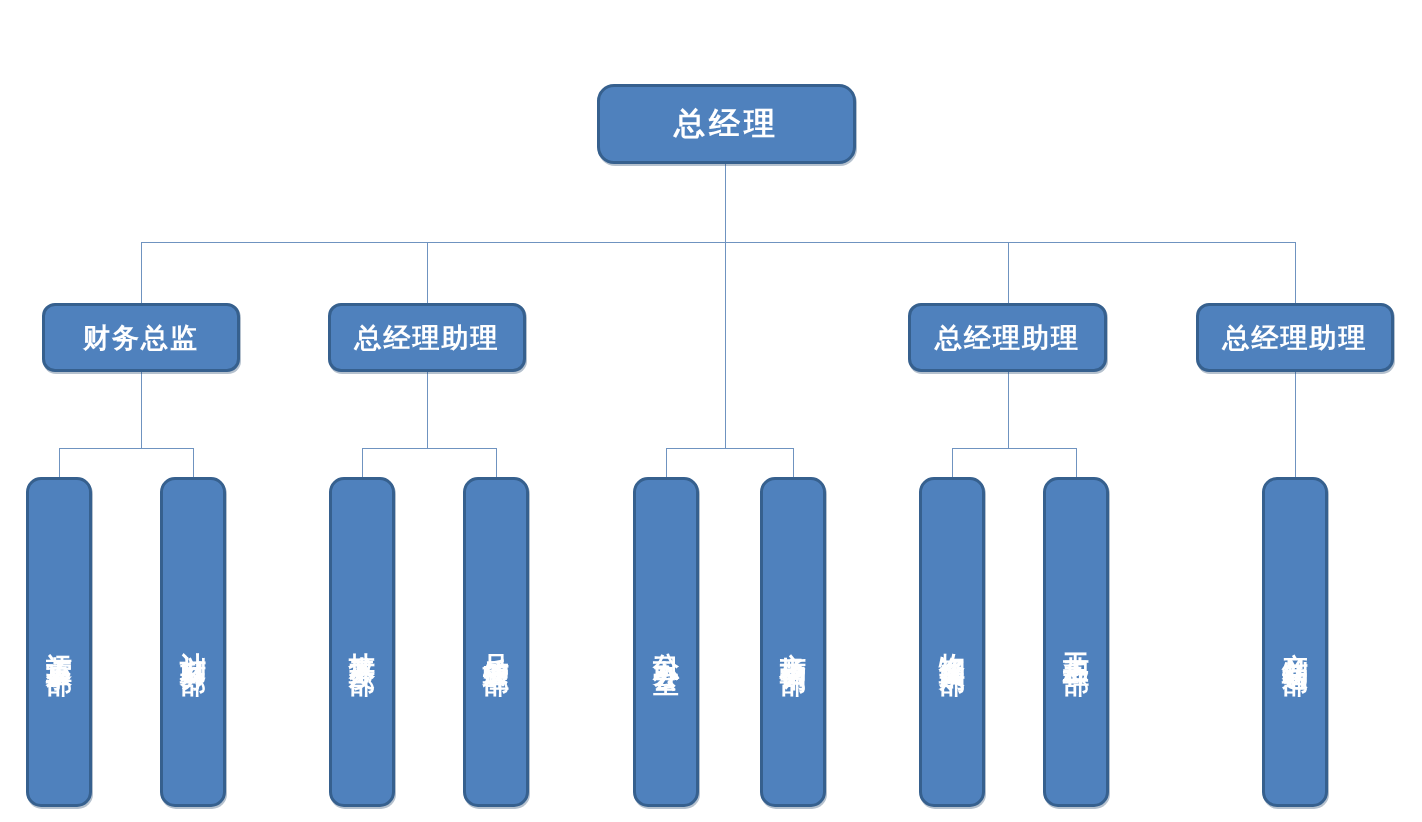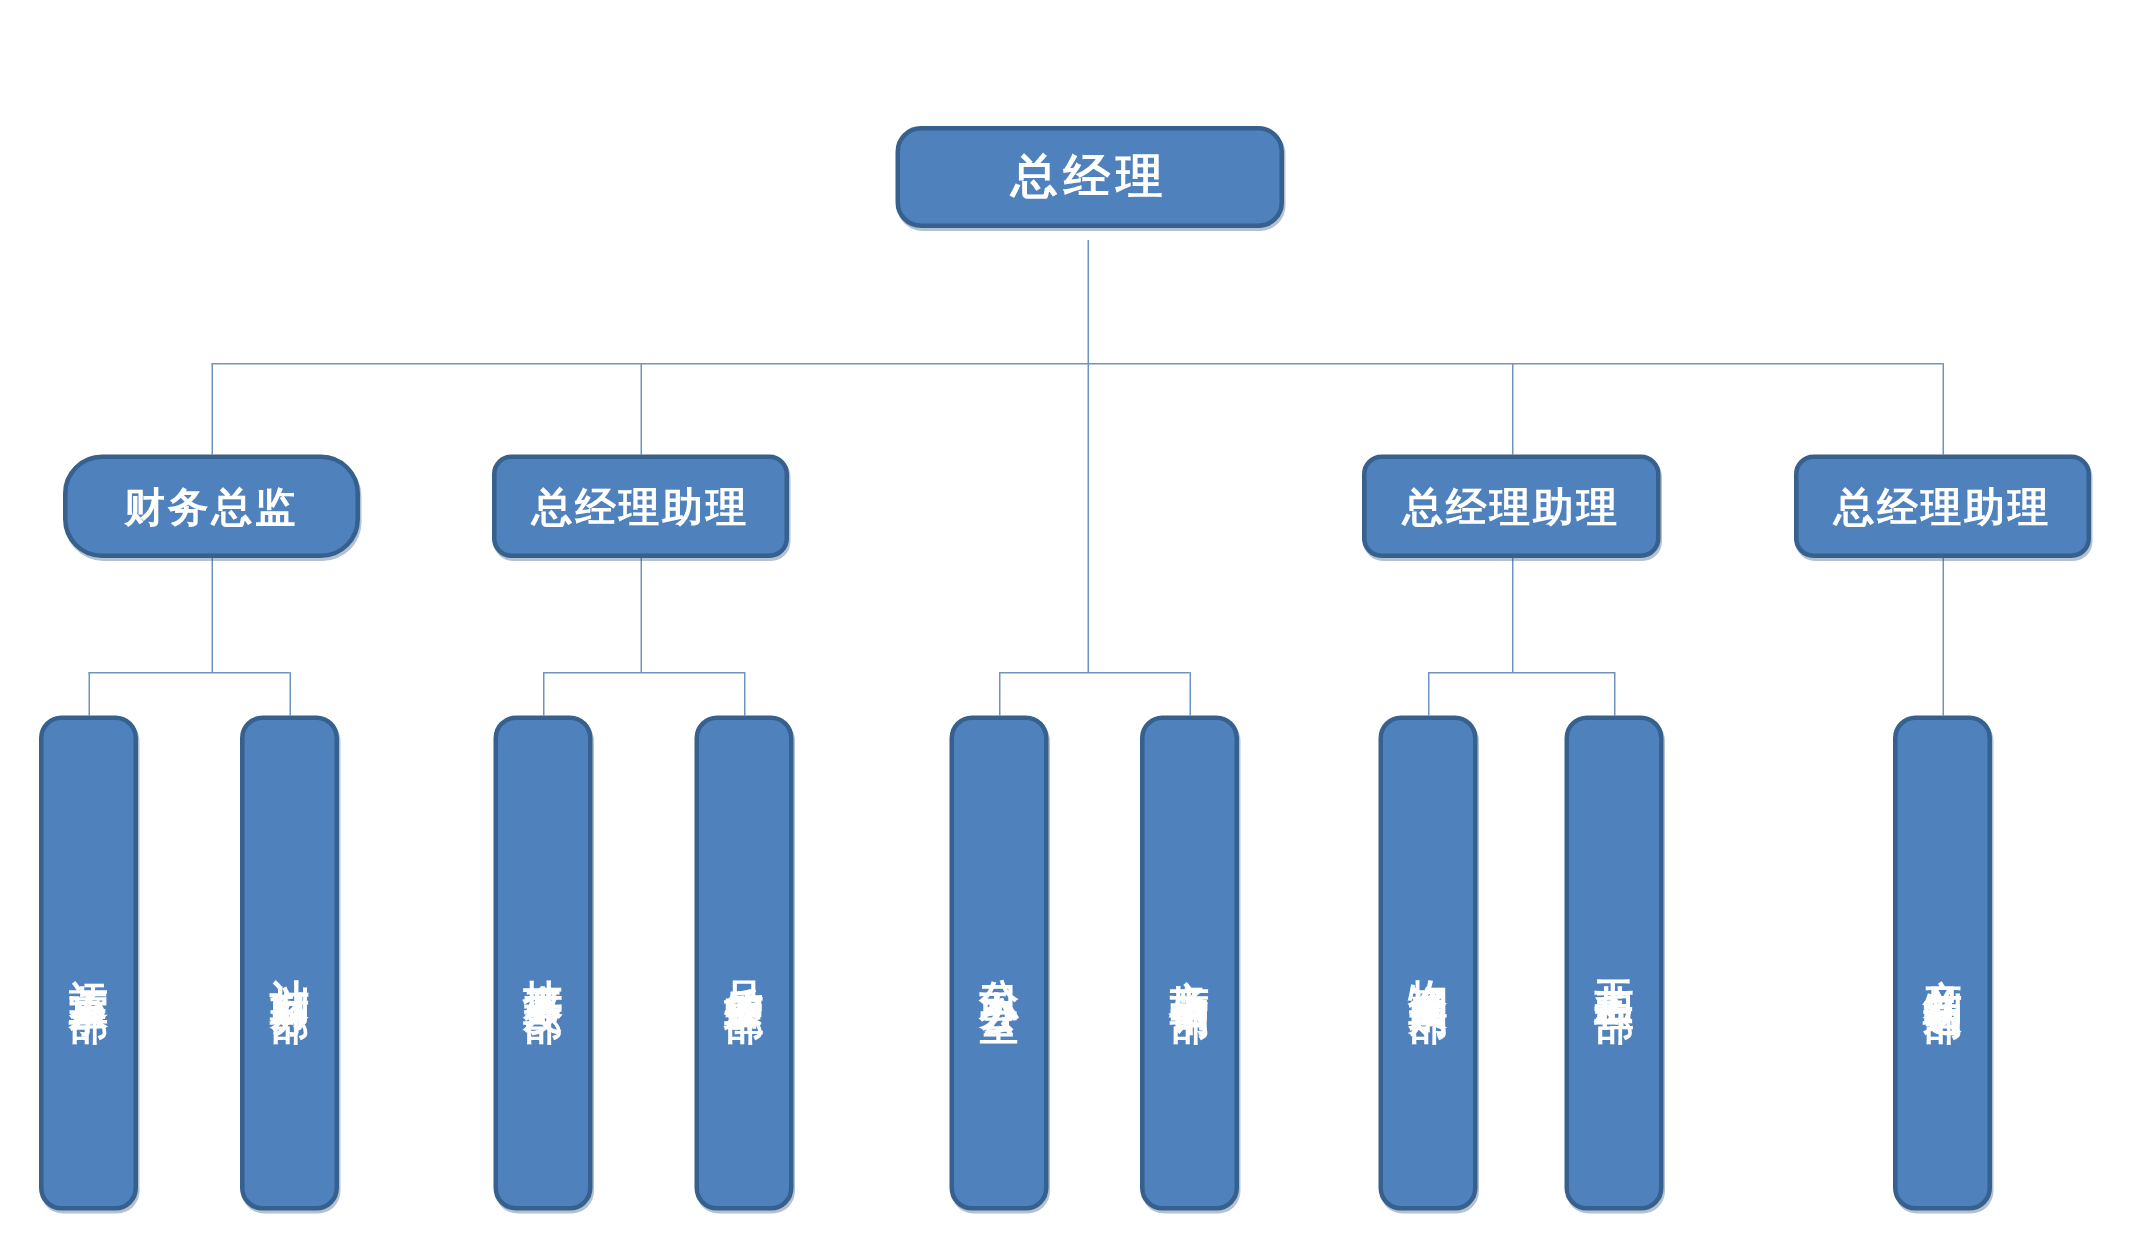--- a/index.html
+++ b/index.html
@@ -24,33 +24,33 @@
     color: #ffffff;
     font-weight: bold;
     display: flex;
     align-items: center;
     justify-content: center;
     text-align: center;
     box-shadow: 1px 2px 0 rgba(42, 76, 115, 0.35);
   }
   .node-root {
     left: 597px; top: 84px;
-    width: 259px; height: 68px;
+    width: 259px; height: 80px;
     font-size: 31px;
     letter-spacing: 4px;
     border-radius: 17px;
   }
   .node-l2 {
     top: 303px;
     height: 69px;
     font-size: 27px;
     letter-spacing: 2px;
     border-radius: 13px;
   }
-  .node-m0 { left: 42px;   width: 198px; border-radius: 26px; }
+  .node-m0 { left: 42px;   width: 198px; }
   .node-m1 { left: 328px;  width: 198px; }
   .node-m2 { left: 908px;  width: 199px; }
   .node-m3 { left: 1196px; width: 198px; }
   .node-dept {
     top: 477px;
     width: 66px; height: 330px;
     font-size: 26px;
     writing-mode: vertical-rl;
     text-orientation: upright;
     letter-spacing: 4px;

